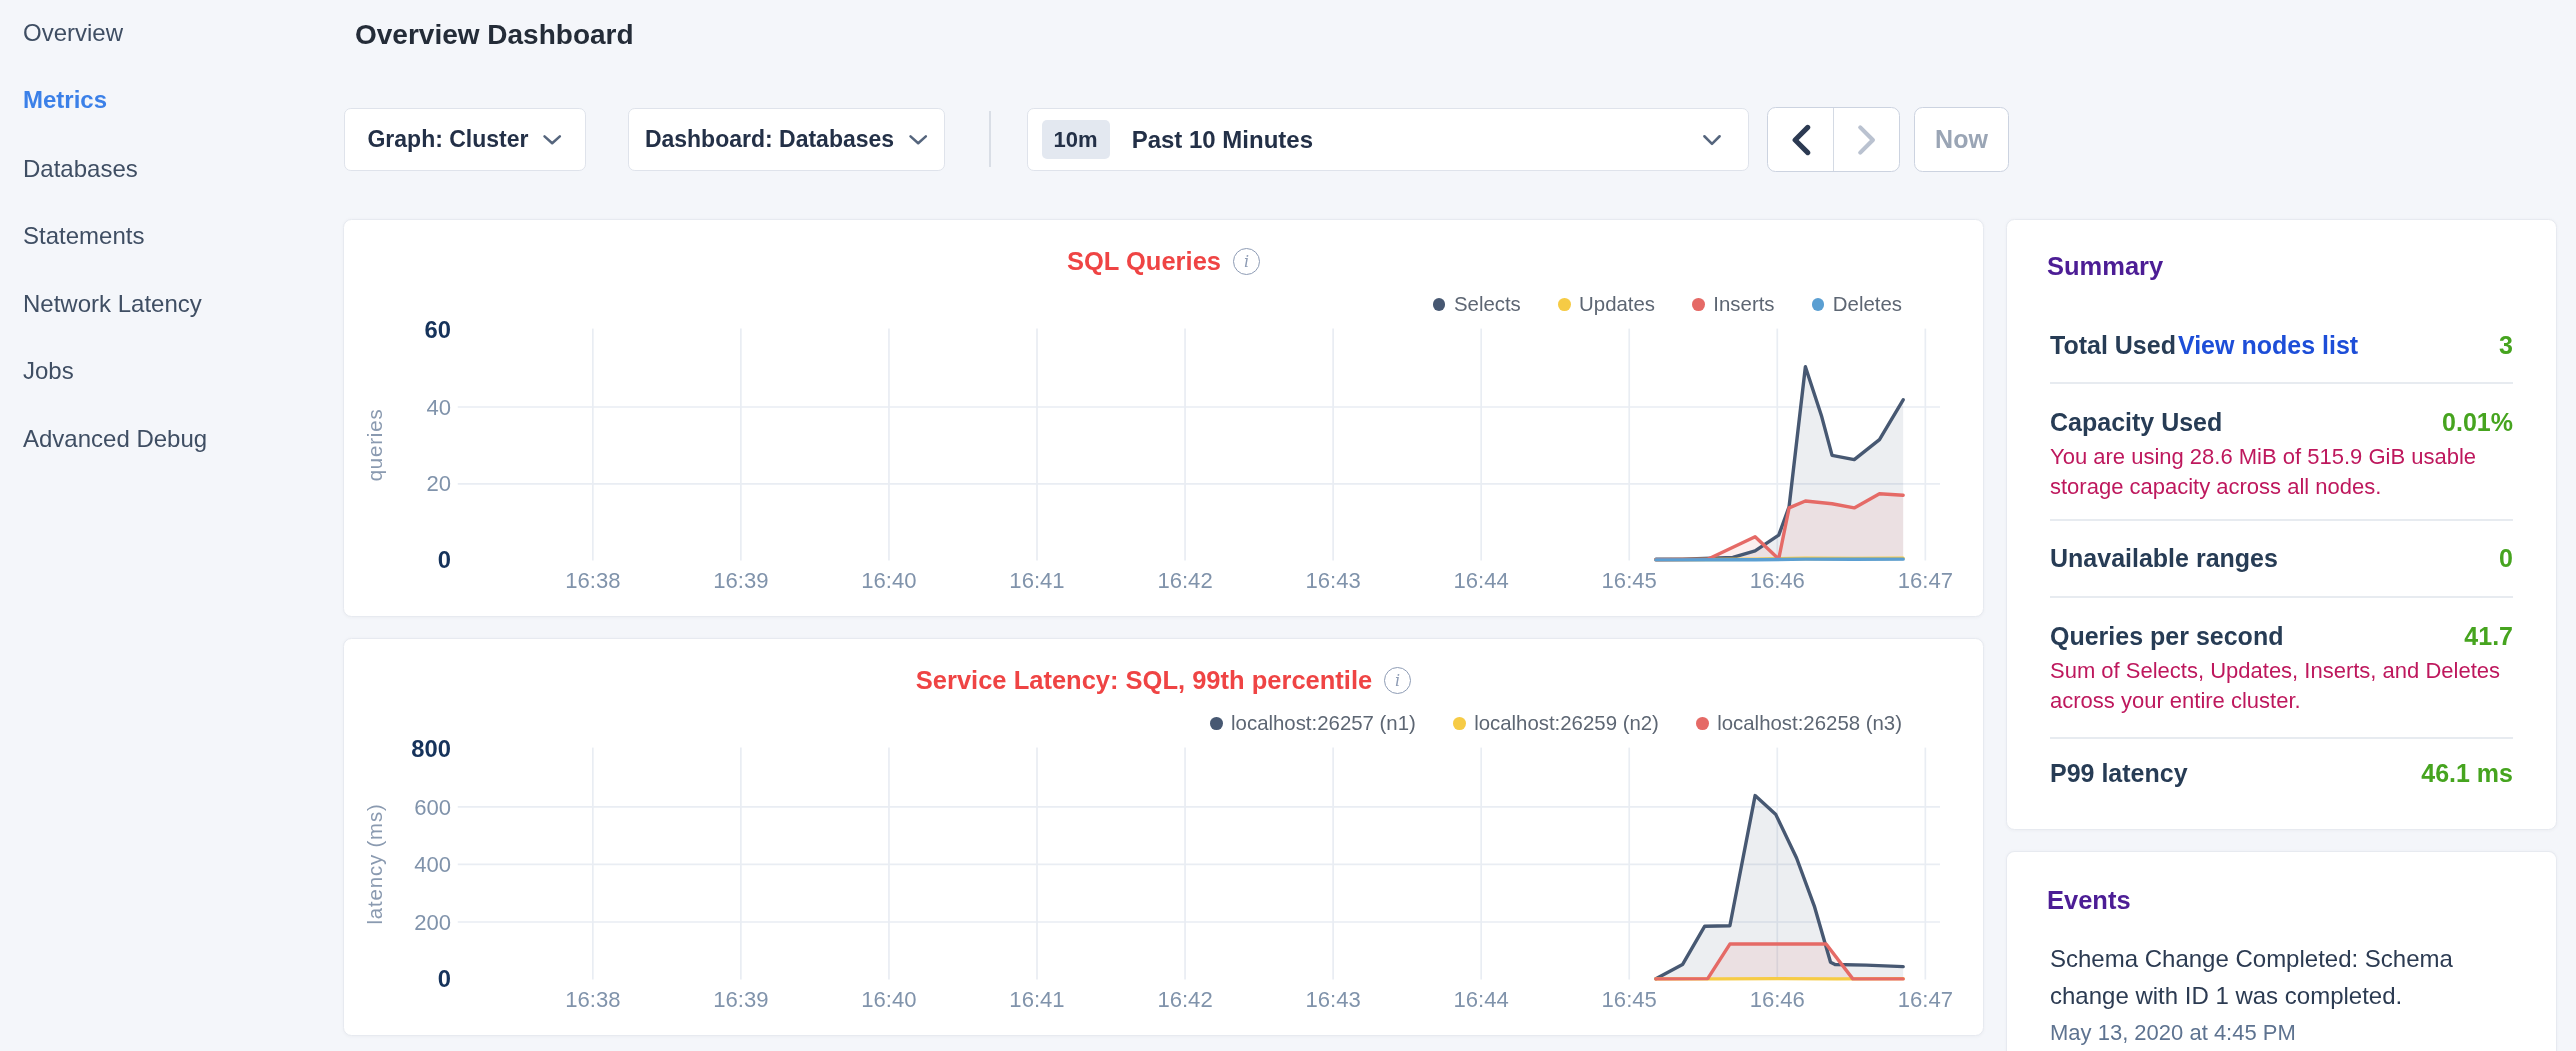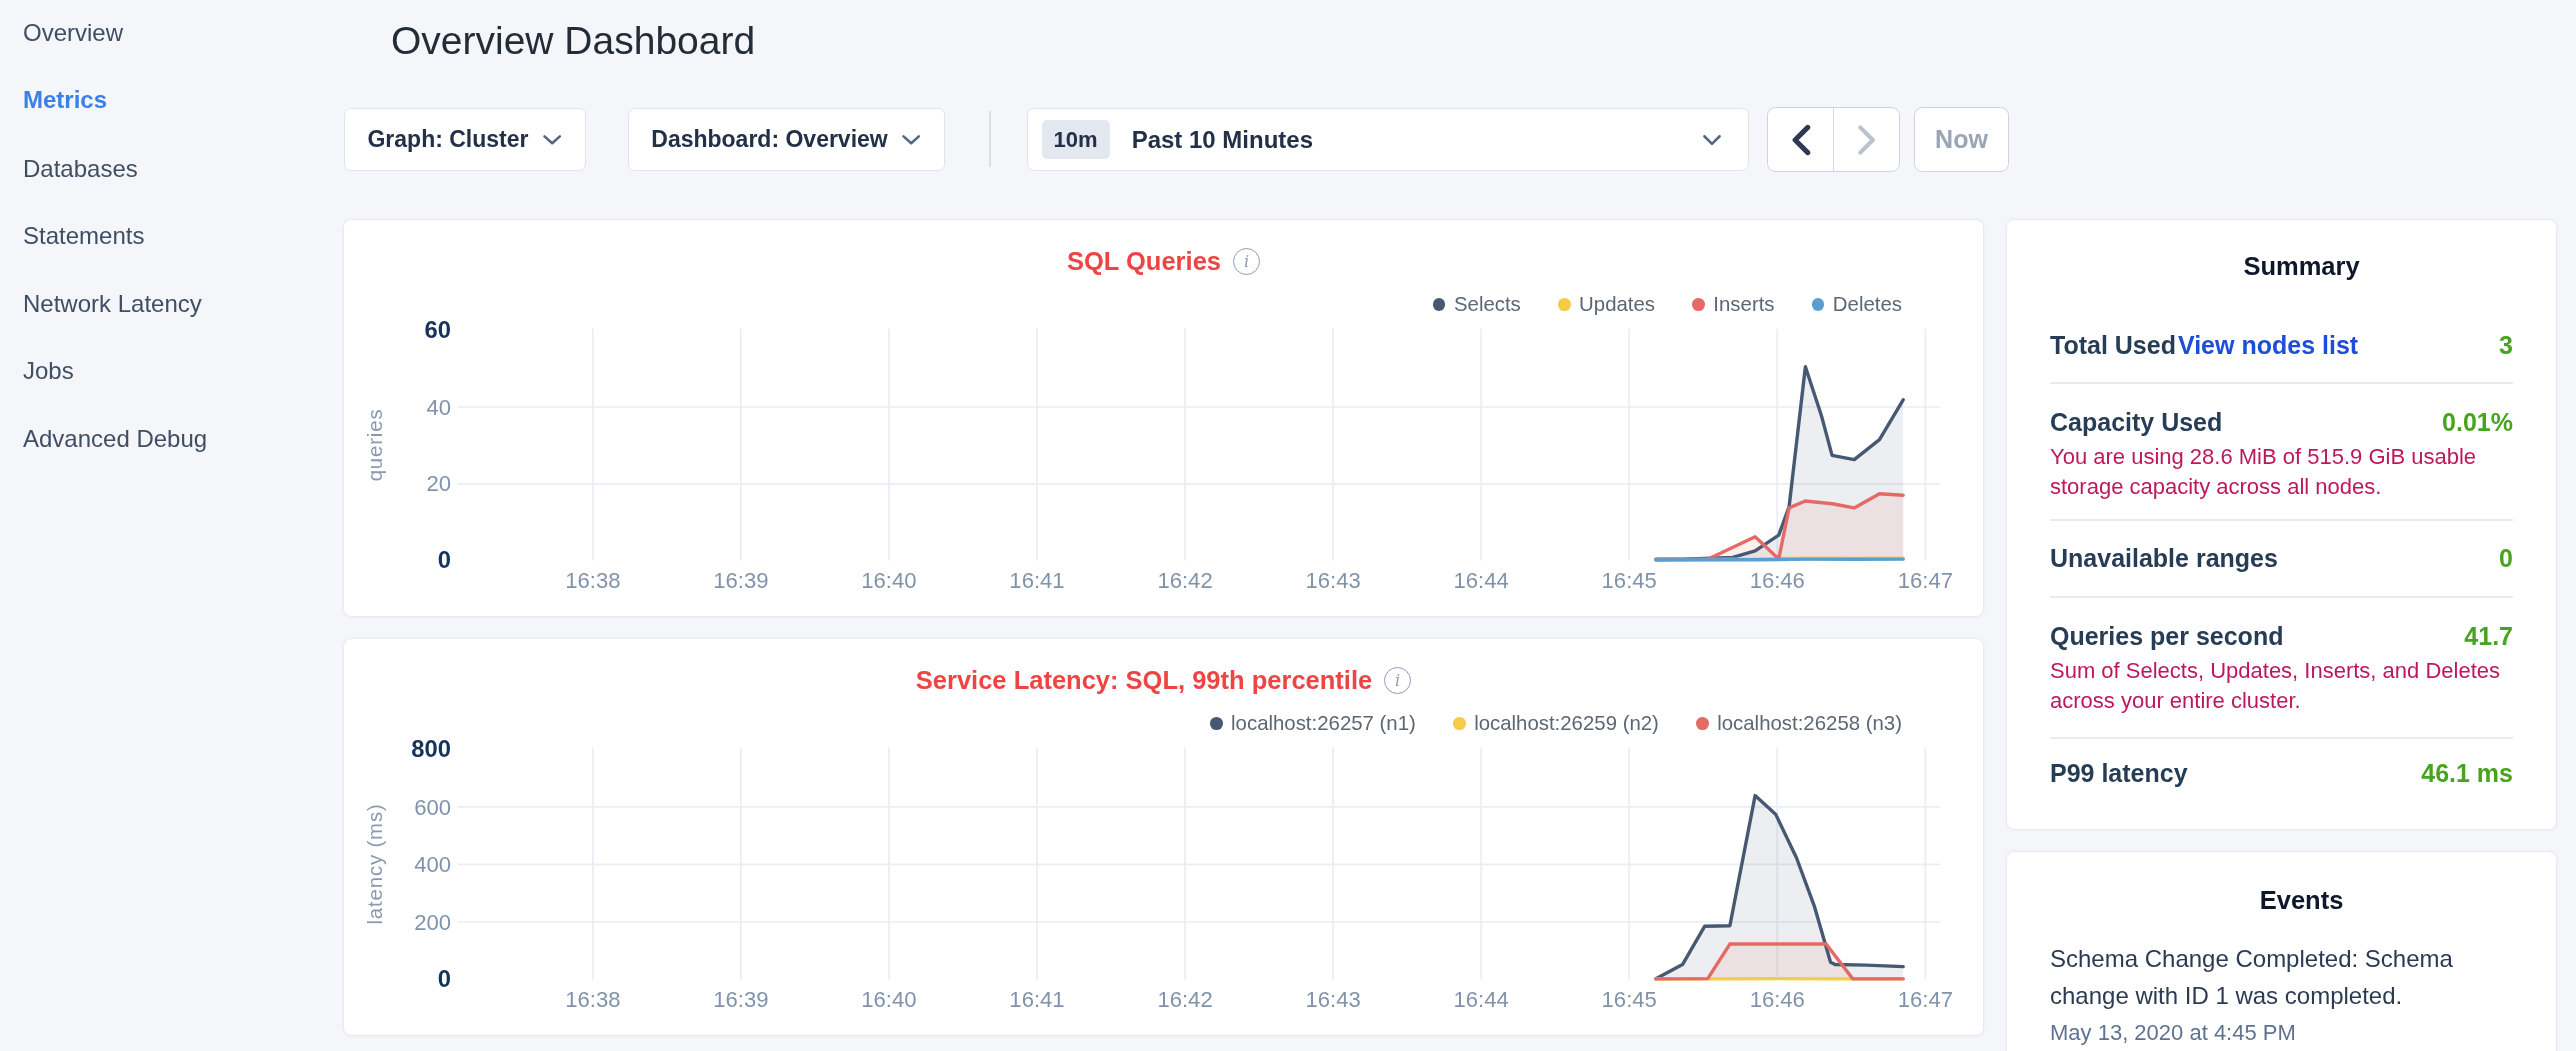--- a/index.html
+++ b/index.html
@@ -12,21 +12,21 @@
   }
   
   .sidebar-item {
     position:absolute; left:23px;
     font-size:24px; color:#3f4e63; cursor:pointer; white-space:nowrap;
   }
   .sidebar-item.active { color:#3b80e8; font-weight:bold; }
   
   .page-title {
     position:absolute; left:355px; top:18.7px;
-    font-size:39px; font-weight:normal; color:#242c38;margin-left:36px;
+    font-size:28px; font-weight:bold; color:#242c38;
   }
   
   .ctl {
     position:absolute; top:108px; height:63px;
     background:#fff; border:1.7px solid #dfe3eb; border-radius:6.8px;
     display:flex; align-items:center; justify-content:center;
     font-size:23px; font-weight:bold; color:#233047; cursor:pointer;
   }
   .dd-chevron { margin-left:13.6px; display:inline-flex; }
   .vdivider {
@@ -77,22 +77,22 @@
     display:flex; gap:37px; font-size:20.4px; color:#5d6673;justify-content:space-between;
   }
   .legend .li { display:inline-flex; align-items:center; gap:8.5px; cursor:pointer; }
   .legend .dot { width:12.8px; height:12.8px; border-radius:50%; display:inline-block; }
   .plot { position:absolute; left:0; top:95px; width:1641px; height:299px; }
   svg text { font-family:"Liberation Sans", sans-serif; }
   
   .summary-card { left:2006px; top:219px; width:551px; height:611px; }
   .events-card  { left:2006px; top:851px; width:551px; height:238px; border-bottom:none; border-bottom-left-radius:0; border-bottom-right-radius:0; }
   .panel-heading {
-    position:absolute; width:100%; text-align:center;
-    font-size:25.5px; font-weight:bold; color:#0f172a;padding-left:40px;
+    position:absolute; width:100%; 
+    font-size:25.5px; font-weight:bold; color:#4c1d95;padding-left:40px;
   }
   .srow {
     position:absolute; left:43px; right:43px; height:34px;
     display:flex; align-items:center;
   }
   .srow .lbl { font-size:25px; font-weight:bold; color:#273c55; }
   .srow .lnk { font-size:25px; font-weight:bold; color:#1d4ed8; margin-left:2px; cursor:pointer; }
   .srow .val { margin-left:auto; font-size:25px; font-weight:bold; color:#46a41f; }
   .sdesc {
     position:absolute; left:43px; right:37px;
@@ -126,21 +126,21 @@
 <div class="ctl" style="left:344px; width:242px">
   <span>Graph: Cluster</span>
   <span class="dd-chevron">
     <svg width="20.4" height="13.6" viewBox="0 0 24 16">
         <polyline points="3,4 12,12 21,4" fill="none" stroke="#55657d" stroke-width="3" stroke-linecap="round" stroke-linejoin="round"></polyline>
       </svg>
   </span>
 </div>
 
 <div class="ctl" style="left:628px; width:317px">
-  <span>Dashboard: Overview</span>
+  <span>Dashboard: Databases</span>
   <span class="dd-chevron">
     <svg width="20.4" height="13.6" viewBox="0 0 24 16">
         <polyline points="3,4 12,12 21,4" fill="none" stroke="#55657d" stroke-width="3" stroke-linecap="round" stroke-linejoin="round"></polyline>
       </svg>
   </span>
 </div>
 
 <div class="vdivider"></div>
 
 <div class="ctl time-box">

